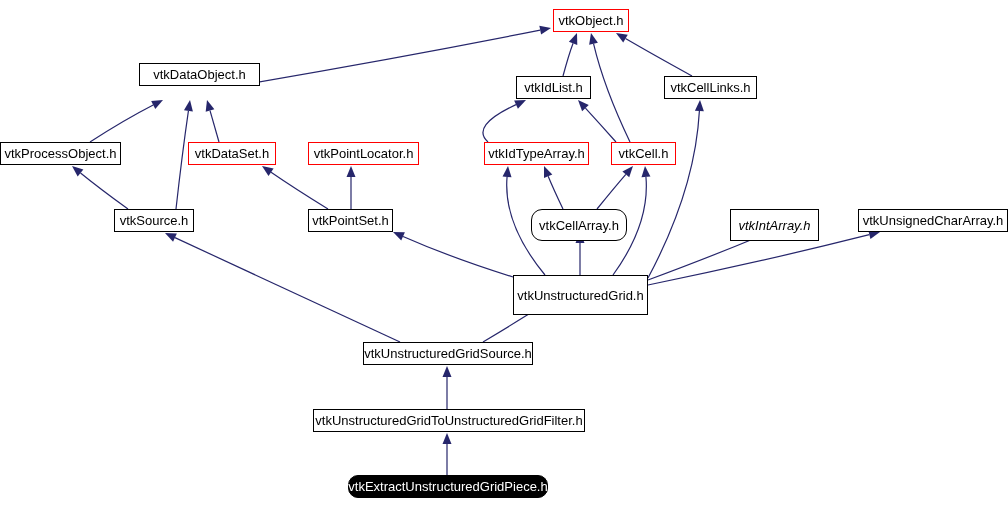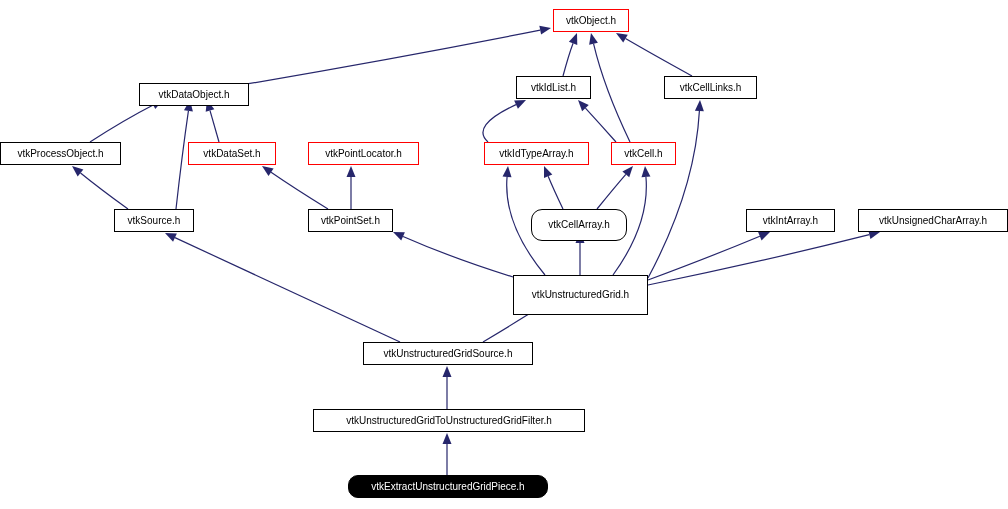--- a/index.html
+++ b/index.html
@@ -23,21 +23,21 @@
     height: 509px;
   }
   .node {
     position: absolute;
     box-sizing: border-box;
     display: flex;
     align-items: center;
     justify-content: center;
     background: #ffffff;
     border: 1px solid #000000;
-    font-size: 10px;
+    font-size: 13px;
     line-height: 1;
     color: #000000;
     white-space: nowrap;
     letter-spacing: 0px;
     padding: 0 5px;
   }
   .node.red {
     border-color: #ff0000;
   }
   .node.root {
@@ -103,21 +103,21 @@
       <polygon points="553,299 546.0817699121615,308.66375146885133 541.2922260051964,301.04402252595224" fill="#26266b"></polygon>
       <path d="M 447 409 Q 447 388 447 377" fill="none" stroke="#26266b" stroke-width="1.2"></path>
       <polygon points="447,366 451.5,377 442.5,377" fill="#26266b"></polygon>
       <path d="M 447 475 Q 447 454 447 444" fill="none" stroke="#26266b" stroke-width="1.2"></path>
       <polygon points="447,433 451.5,444 442.5,444" fill="#26266b"></polygon>
     </svg>
   <div id="node-layer">
       <div class="node red" style="left: 553px; top: 9px; width: 76px; height: 23px;">
         <span class="node-label">vtkObject.h</span>
       </div>
-      <div class="node" style="left: 139px; top: 83px; width: 110px; height: 23px;">
+      <div class="node" style="left: 139px; top: 63px; width: 121px; height: 23px;">
         <span class="node-label">vtkDataObject.h</span>
       </div>
       <div class="node" style="left: 516px; top: 76px; width: 75px; height: 23px;">
         <span class="node-label">vtkIdList.h</span>
       </div>
       <div class="node" style="left: 664px; top: 76px; width: 93px; height: 23px;">
         <span class="node-label">vtkCellLinks.h</span>
       </div>
       <div class="node" style="left: 0px; top: 142px; width: 121px; height: 23px;">
         <span class="node-label">vtkProcessObject.h</span>
@@ -136,21 +136,21 @@
       </div>
       <div class="node" style="left: 114px; top: 209px; width: 80px; height: 23px;">
         <span class="node-label">vtkSource.h</span>
       </div>
       <div class="node" style="left: 308px; top: 209px; width: 85px; height: 23px;">
         <span class="node-label">vtkPointSet.h</span>
       </div>
       <div class="node" style="left: 531px; top: 209px; width: 96px; height: 32px; border-radius: 11px;">
         <span class="node-label">vtkCellArray.h</span>
       </div>
-      <div class="node" style="left: 746px; top: 209px; width: 89px; height: 23px;">
+      <div class="node" style="left: 730px; top: 209px; width: 89px; height: 32px; font-style: italic;">
         <span class="node-label">vtkIntArray.h</span>
       </div>
       <div class="node" style="left: 858px; top: 209px; width: 150px; height: 23px;">
         <span class="node-label">vtkUnsignedCharArray.h</span>
       </div>
       <div class="node" style="left: 513px; top: 275px; width: 135px; height: 40px;">
         <span class="node-label">vtkUnstructuredGrid.h</span>
       </div>
       <div class="node" style="left: 363px; top: 342px; width: 170px; height: 23px;">
         <span class="node-label">vtkUnstructuredGridSource.h</span>

